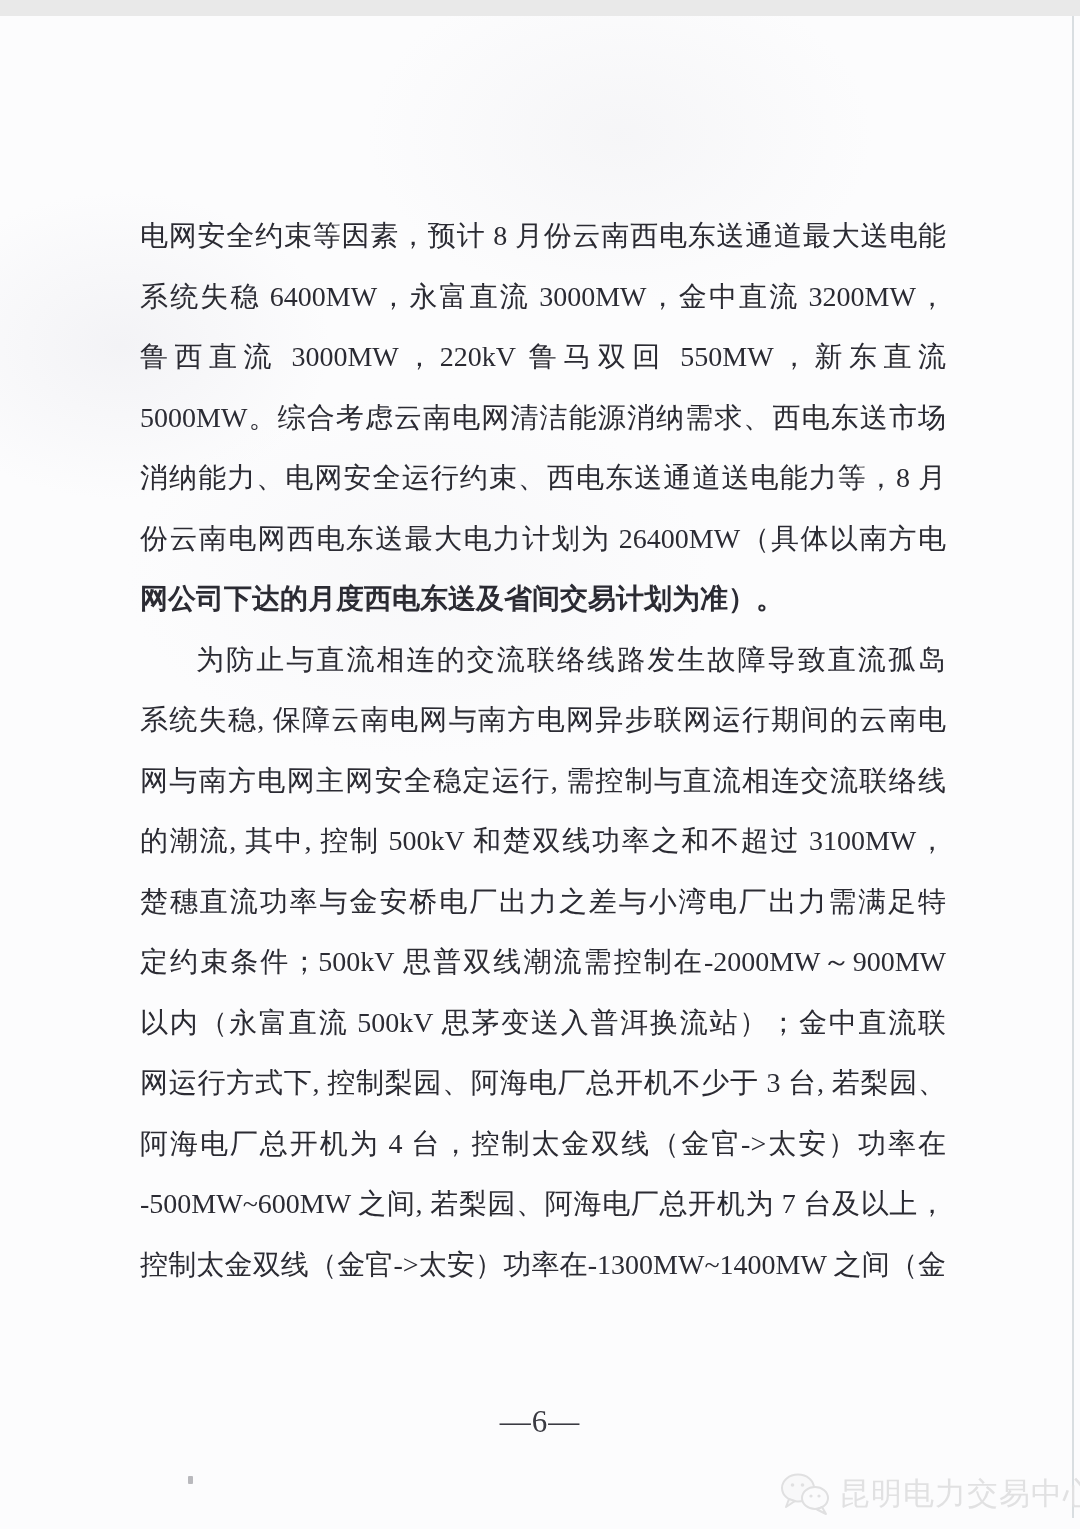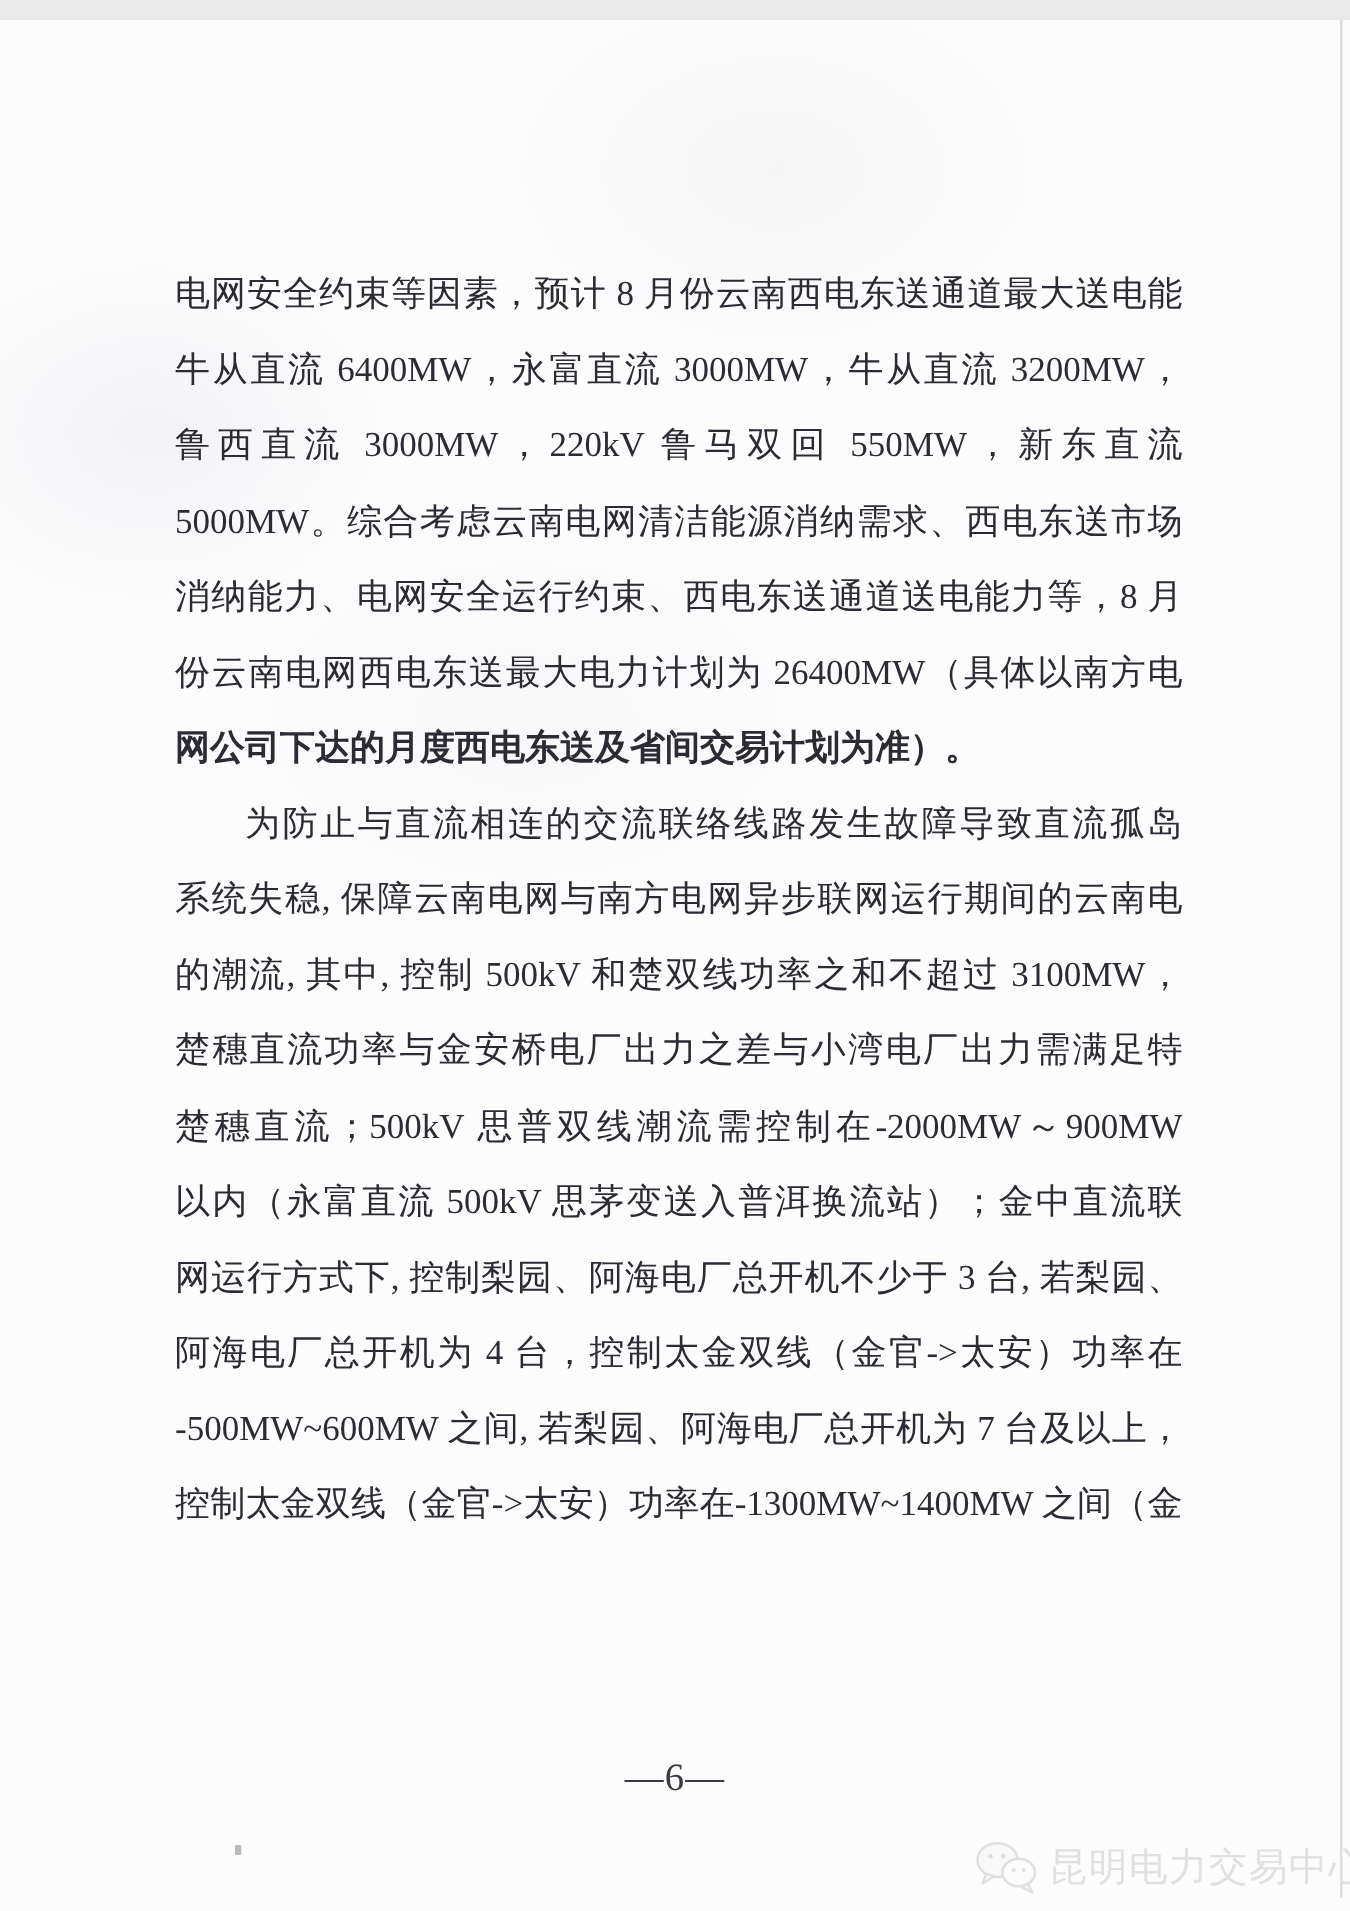--- a/index.html
+++ b/index.html
@@ -48,31 +48,32 @@
 </style>
 </head>
 <body>
 
 <div class="page">
 
   <div class="edge-line"></div>
 
   <div class="content">
     <div class="line">电网安全约束等因素，预计 8 月份云南西电东送通道最大送电能</div>
-    <div class="line">牛从直流 6400MW，永富直流 3000MW，牛从直流 3200MW，</div>
+    <div class="line">系统失稳 6400MW，永富直流 3000MW，金中直流 3200MW，</div>
     <div class="line">鲁西直流 3000MW，220kV 鲁马双回 550MW，新东直流</div>
     <div class="line">5000MW。综合考虑云南电网清洁能源消纳需求、西电东送市场</div>
     <div class="line">消纳能力、电网安全运行约束、西电东送通道送电能力等，8 月</div>
     <div class="line">份云南电网西电东送最大电力计划为 26400MW（具体以南方电</div>
     <div class="line end">网公司下达的月度西电东送及省间交易计划为准）。</div>
     <div class="line indent">为防止与直流相连的交流联络线路发生故障导致直流孤岛</div>
     <div class="line">系统失稳, 保障云南电网与南方电网异步联网运行期间的云南电</div>
+    <div class="line">网与南方电网主网安全稳定运行, 需控制与直流相连交流联络线</div>
     <div class="line">的潮流, 其中, 控制 500kV 和楚双线功率之和不超过 3100MW，</div>
     <div class="line">楚穗直流功率与金安桥电厂出力之差与小湾电厂出力需满足特</div>
-    <div class="line">楚穗直流；500kV 思普双线潮流需控制在-2000MW～900MW</div>
+    <div class="line">定约束条件；500kV 思普双线潮流需控制在-2000MW～900MW</div>
     <div class="line">以内（永富直流 500kV 思茅变送入普洱换流站）；金中直流联</div>
     <div class="line">网运行方式下, 控制梨园、阿海电厂总开机不少于 3 台, 若梨园、</div>
     <div class="line">阿海电厂总开机为 4 台，控制太金双线（金官-&gt;太安）功率在</div>
     <div class="line">-500MW~600MW 之间, 若梨园、阿海电厂总开机为 7 台及以上，</div>
     <div class="line">控制太金双线（金官-&gt;太安）功率在-1300MW~1400MW 之间（金</div>
   </div>
 
   <div class="page-num">—6—</div>
 
   <div class="speck"></div>

